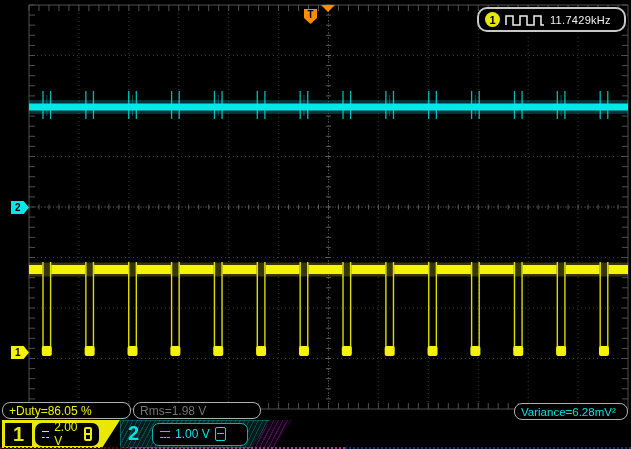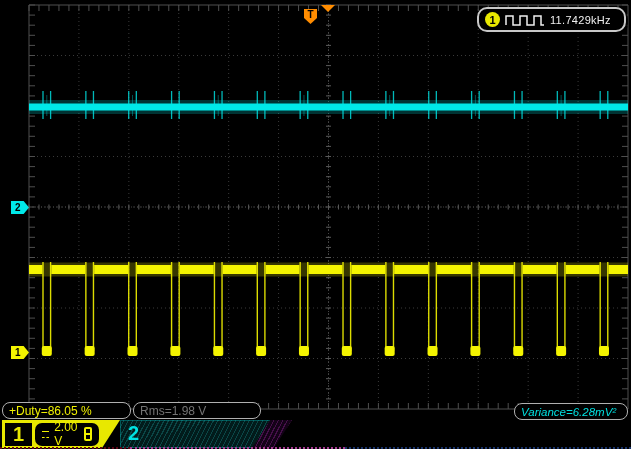--- a/index.html
+++ b/index.html
@@ -24,21 +24,21 @@
   .freq-ch{width:15px;height:15px;border-radius:50%;background:#e8e800;color:#000;
     font-size:11px;font-weight:bold;display:flex;align-items:center;justify-content:center;}
   .freq-val{color:#f0f0f0;font-size:11px;letter-spacing:.3px;}
 
   
   .meas{position:absolute;height:17px;background:#000;border:1px solid #b0b0b0;
     border-radius:8px;z-index:4;font-size:12px;line-height:16px;padding:0 6px;
     box-sizing:border-box;white-space:nowrap;}
   .meas.duty{left:2px;top:402px;width:129px;color:#f0f000;}
   .meas.rms{left:133px;top:402px;width:128px;color:#737373;}
-  .meas.variance{left:514px;top:403px;width:114px;color:#00e0e0;font-size:11.5px;font-style:italic;}
+  .meas.variance{left:514px;top:403px;width:114px;color:#00e0e0;font-size:11.5px;}
 
   
   .ch-marker{position:absolute;left:11px;width:18px;height:13px;z-index:3;
     clip-path:polygon(0 0,70% 0,100% 50%,70% 100%,0 100%);
     color:#000;font-size:10px;font-weight:bold;
     display:flex;align-items:center;padding-left:4px;box-sizing:border-box;}
   .ch-marker.c1{top:346px;background:#f4f400;}
   .ch-marker.c2{top:201px;background:#00e8e8;}
 
   
@@ -546,17 +546,27 @@
     <span class="scale-txt">2.00 V</span>
     <span class="mem-icon">
       <span class="inner"></span>
         <span class="bar"></span>
     </span>
   </div>
 </div>
 
 <div class="ch-badge badge2">
   <span class="big-digit digit-plain">2</span>
+  <div class="pill">
+    <span class="dc-icon">
+      <span class="l1"></span>
+        <span class="l2"></span>
+    </span>
+    <span class="scale-txt">1.00 V</span>
+    <span class="mem-icon">
+      <span class="bar"></span>
+    </span>
+  </div>
 </div>
 
 <div class="bline bl1"></div>
 <div class="bline bl2"></div>
 <div class="bline bl3"></div>
 
 </body></html>

